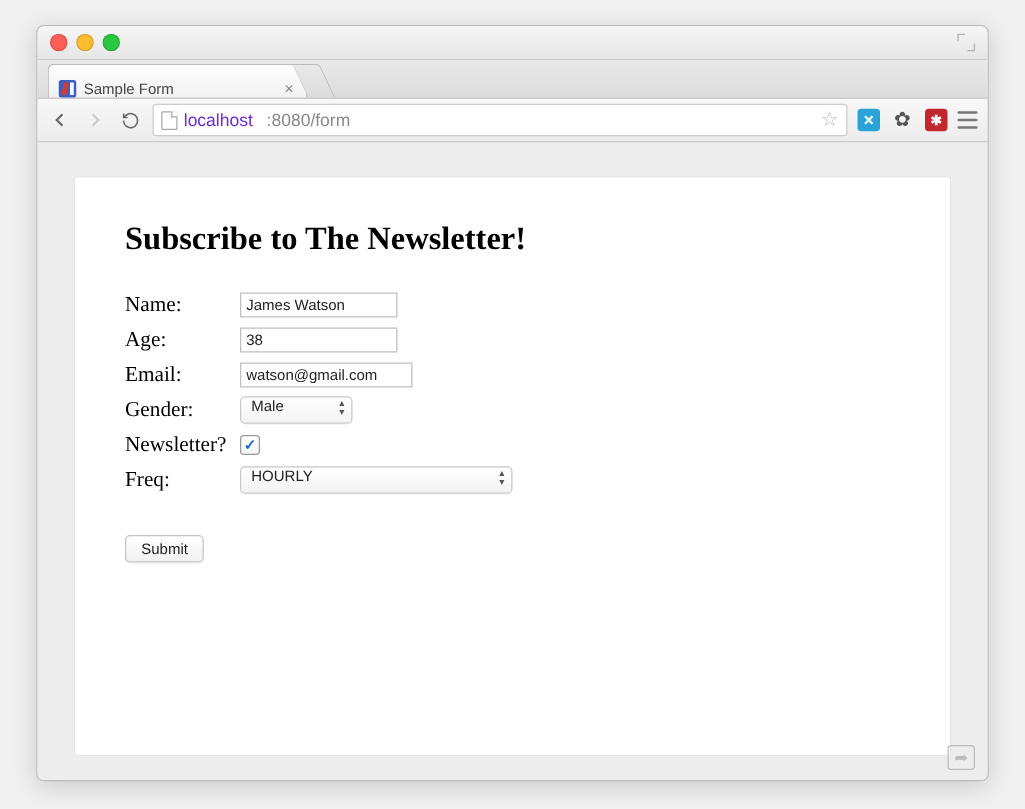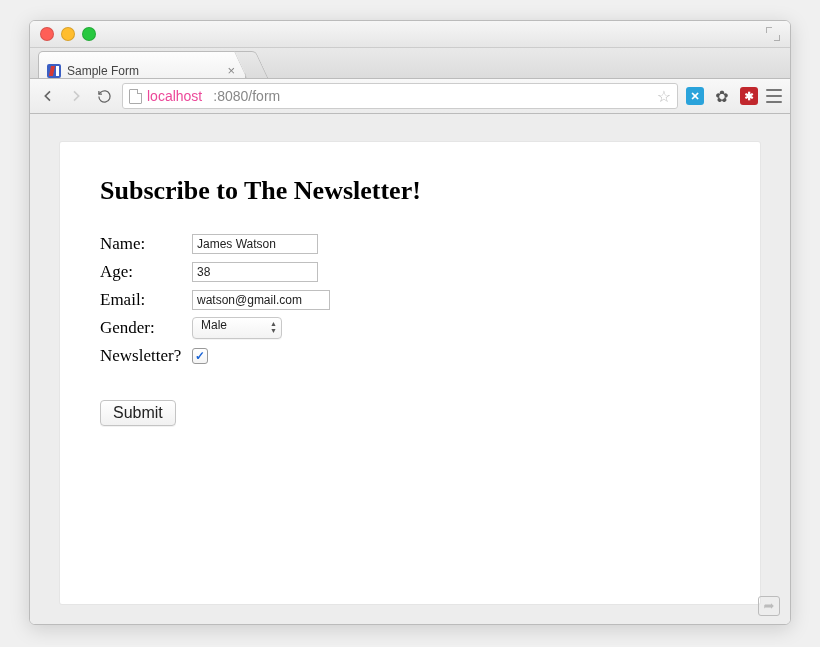--- a/index.html
+++ b/index.html
@@ -153,21 +153,21 @@
     border: 1px solid #aaa;
     border-radius: 1px;
     position: relative;
     background: #fff;
   }
   .page-icon::after {
     content:""; position:absolute; top:-1px; right:-1px;
     width:4px;height:4px;background:#fff;
     border-left:1px solid #aaa;border-bottom:1px solid #aaa;
   }
-  .url-host { color: #ec4899; text-align: right; }
+  .url-host { color: #6d28d9; text-align: right; }
   .url-port { color: #888; padding-left: 11px; }
   .url-path { color: #888; text-align: center; }
   .star {
     margin-left: auto;
     color: #bbb;
     font-size: 16px;
   }
   .ext-icon {
     width: 18px; height: 18px;
     border-radius: 3px;
@@ -258,21 +258,21 @@
   .chk.checked::after {
     content: "✓";
     color: #1a64d6;
     font-size: 12px;
     font-weight: bold;
     line-height: 1;
   }
   .submit-btn {
     margin-top: 28px;
     font-family: "Lucida Grande", Arial, sans-serif;
-    font-size: 16px;
+    font-size: 12px;
     padding: 3px 12px;
     border: 1px solid #c4c4c4;
     border-radius: 4px;
     background: linear-gradient(#ffffff, #f1f1f1);
     color: #222;
     box-shadow: 0 1px 0 rgba(0,0,0,0.05);
   }
   .share-corner {
     position: absolute;
     right: 10px; bottom: 8px;
@@ -371,20 +371,27 @@
           <span>Male</span>
           <span class="arrows">▲<br>▼</span>
         </div>
       </div>
 
       <div class="form-row">
         <span class="lbl">Newsletter?</span>
         <span class="chk checked"></span>
       </div>
 
+      <div class="form-row">
+        <span class="lbl">Freq:</span>
+        <div class="mac-select wide">
+          <span>HOURLY</span>
+          <span class="arrows">▲<br>▼</span>
+        </div>
+      </div>
 
       <button class="submit-btn">Submit</button>
 
     </div>
     <div class="share-corner"></div>
   </div>
 
 </div>
 
 </body></html>

